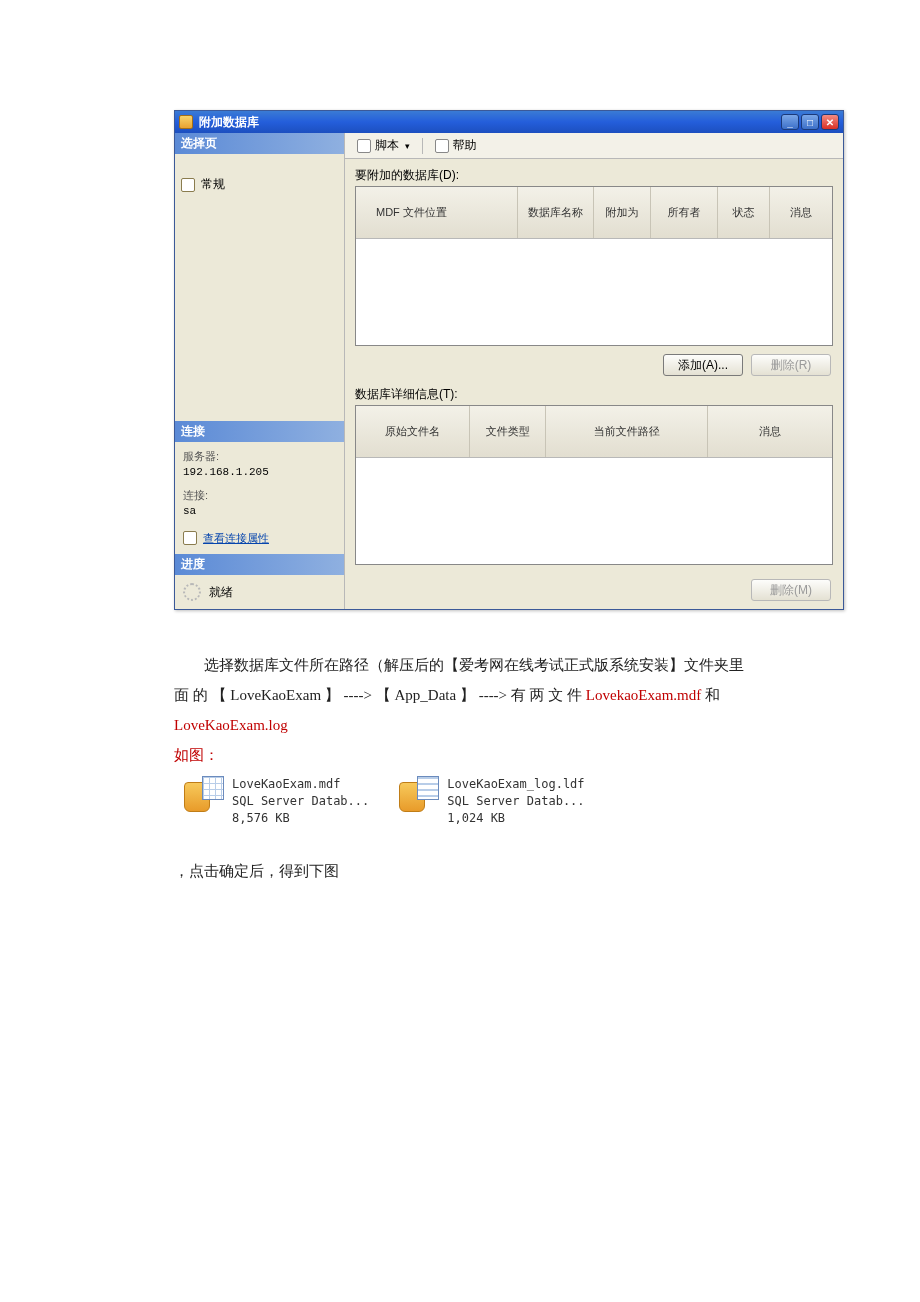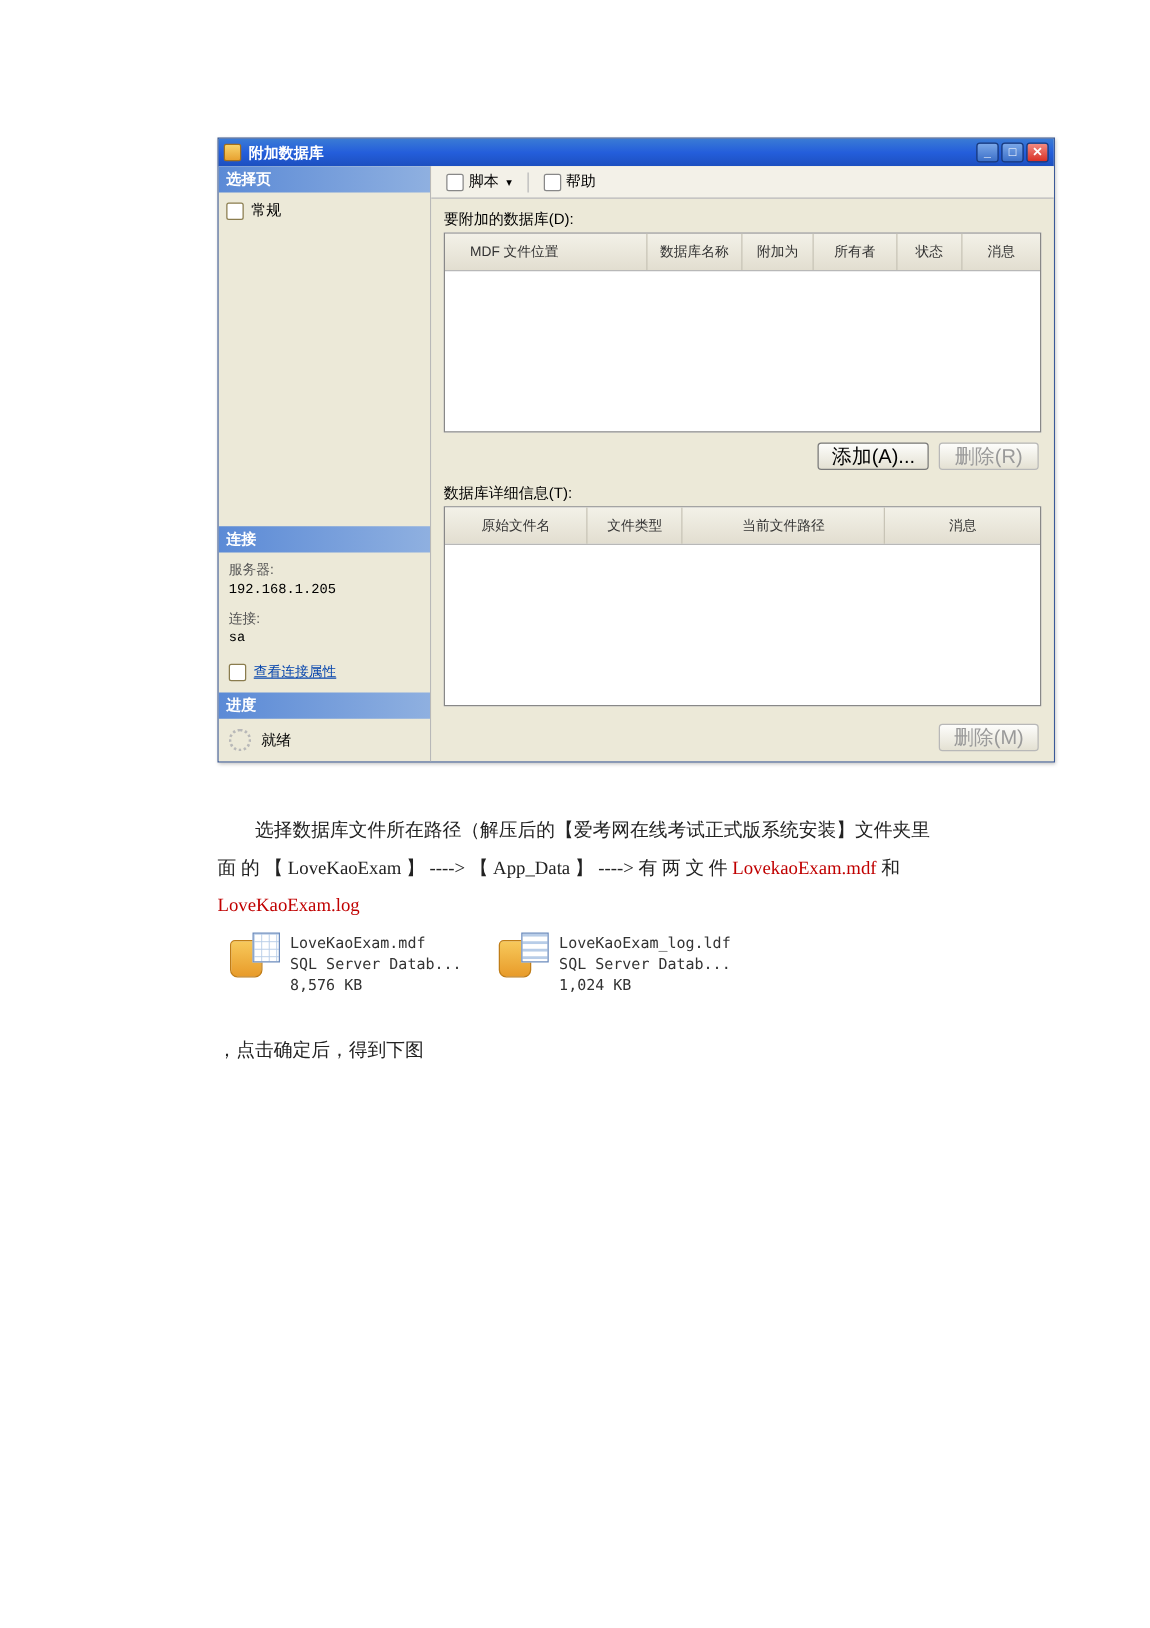--- a/index.html
+++ b/index.html
@@ -67,21 +67,21 @@
   }
   .nav-section-head {
     background: linear-gradient(to right,#5b8ad6,#8fb0e0);
     color: #fff;
     font-size: 12px;
     padding: 2px 6px;
     font-weight: bold;
   }
   .nav-body {
     flex: 0 0 auto;
-    padding: 4px 6px;
+    padding: 20px 6px;
     font-size: 12px;
   }
   .nav-item {
     display: flex; align-items: center; gap: 6px;
     padding: 2px 0;
   }
   .nav-icon {
     width: 14px; height: 14px;
     border: 1px solid #8a7c4e;
     background: #fff;
@@ -136,35 +136,35 @@
     background: #fff;
     flex-shrink: 0;
   }
   .grid-head {
     display: flex;
     background: linear-gradient(to bottom,#f3f1e8,#e2ded0);
     border-bottom: 1px solid #b8b8b8;
   }
   .gh {
     font-size: 11px;
-    padding: 7px 4px;
+    padding: 18px 4px;
     border-right: 1px solid #c8c4b6;
     text-align: center;
     color: #333;
   }
   .grid1 { height: 160px; }
   .grid2 { height: 160px; }
   .mid-btn-row {
     display: flex; justify-content: flex-end; gap: 8px;
     padding: 8px 2px;
   }
   .btn {
     min-width: 80px;
     height: 22px;
-    font-size: 16px;
+    font-size: 12px;
     border: 1px solid #7a7a7a;
     background: linear-gradient(to bottom,#fdfdfb,#e4e1d3);
     border-radius: 3px;
     padding: 3px 10px;
     display: inline-flex; align-items: center; justify-content: center;
   }
   .btn.disabled {
     color: #9a9a9a;
     border-color: #b8b8b8;
   }
@@ -334,20 +334,21 @@
   </div>
 
   <div class="doc">
     <p>　　选择数据库文件所在路径（解压后的【爱考网在线考试正式版系统安装】文件夹里</p>
     <p>
       <span>面 的 【 LoveKaoExam 】 ----&gt; 【 App_Data 】 ----&gt; 有 两 文 件 </span>
       <span class="red">LovekaoExam.mdf</span>
       <span> 和</span>
     </p>
     <p class="red">LoveKaoExam.log</p>
+    <p class="red">如图：</p>
 
     <div class="files-row">
       <div class="file-item">
         <div class="file-icon">
           <div class="db-cyl"></div>
             <div class="db-grid"></div>
         </div>
         <div class="file-text">
           <div>LoveKaoExam.mdf</div>
           <div>SQL Server Datab...</div>

